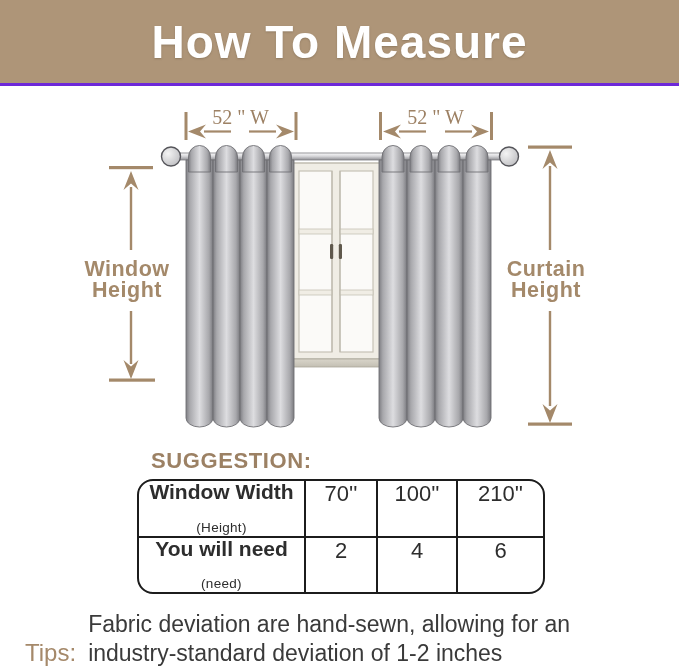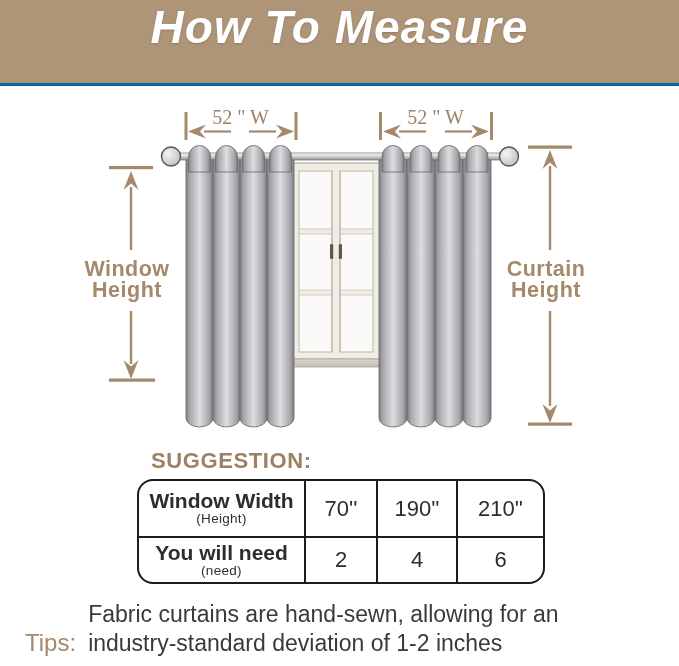--- a/index.html
+++ b/index.html
@@ -7,22 +7,22 @@
     position:relative;
     width:679px;height:666px;
     background:#ffffff;
     font-family:"Liberation Sans",sans-serif;
     overflow:hidden;
   }
   
   .header{
     height:83px;
     background:#ae9578;
-    border-bottom:3px solid #0369a1;
-    display:flex;align-items:flex-start;justify-content:center;font-style:italic;
+    border-bottom:3px solid #6d28d9;
+    display:flex;align-items:center;justify-content:center;
   }
   .header h1{
     margin:0;
     color:#ffffff;
     font-size:46px;
     font-weight:bold;
     letter-spacing:1px;
     text-shadow:0 1px 2px rgba(90,75,55,.35);
   }
   
@@ -55,28 +55,28 @@
     border-radius:16px;
     overflow:hidden;
     background:#fff;
   }
   .grid{
     display:grid;
     grid-template-columns:167px 72px 80px 1fr;
   }
   .cell{
     display:flex;flex-direction:column;
-    align-items:center;justify-content:center;
+    align-items:center;justify-content:space-between;
     height:55px;
     border-right:2.5px solid #1c1c1c;
     border-bottom:2.5px solid #1c1c1c;
     color:#2d2d2d;
   }
   .cell.last-col{border-right:none;}
-  .cell.last-row{border-bottom:none;height:44px;}
+  .cell.last-row{border-bottom:none;height:54px;}
   .cell .main{font-size:21px;font-weight:bold;line-height:1.05;}
   .cell .sub{font-size:13.5px;letter-spacing:.3px;line-height:1.1;}
   .cell .val{font-size:22px;font-weight:normal;}
   
   .tips{
     margin:16px 0 0 25px;
     display:flex;
     align-items:flex-end;
   }
   .tips-label{
@@ -219,21 +219,21 @@
   <div class="table-wrap">
     <div class="grid">
       <div class="cell">
         <div class="main">Window Width</div>
         <div class="sub">(Height)</div>
       </div>
       <div class="cell">
           <div class="val">70''</div>
         </div>
       <div class="cell">
-          <div class="val">190''</div>
+          <div class="val">100''</div>
         </div>
       <div class="cell last-col">
           <div class="val">210''</div>
         </div>
 
       <div class="cell last-row">
         <div class="main">You will need</div>
         <div class="sub">(need)</div>
       </div>
       <div class="cell last-row">
@@ -244,18 +244,18 @@
         </div>
       <div class="cell last-row last-col">
           <div class="val">6</div>
         </div>
     </div>
   </div>
 
   <div class="tips">
     <div class="tips-label">Tips:</div>
     <div class="tips-text">
-      <div>Fabric curtains are hand-sewn, allowing for an</div>
+      <div>Fabric deviation are hand-sewn, allowing for an</div>
       <div>industry-standard deviation of 1-2 inches</div>
     </div>
   </div>
 
 </div>
 
 </body></html>

